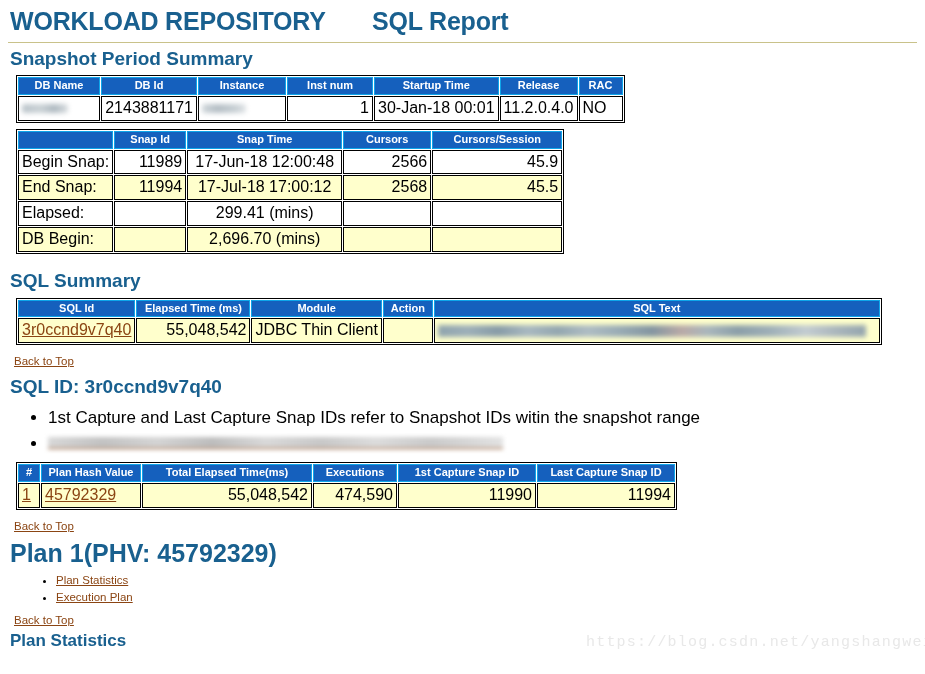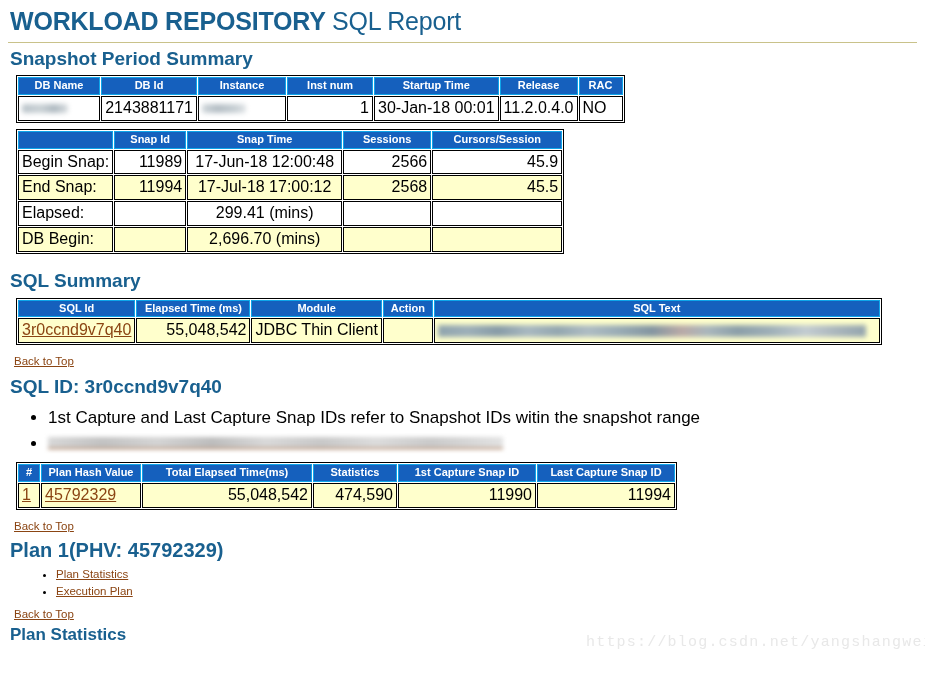--- a/index.html
+++ b/index.html
@@ -27,40 +27,41 @@
   
   h1.report-title {
     font-size: 25px;
     font-weight: bold;
     color: #19608f;
     margin: 2px 0 0 2px;
     letter-spacing: -0.2px;
     line-height: 1.1;
   }
   h1.report-title .light {
-    font-weight: normal;
+    font-weight: bold;
+    margin-left: 40px;
   }
   hr.title-rule {
     border: none;
     border-top: 1px solid #c9c28a;
     margin: 6px 0 5px 0;
     width: 909px;
   }
   h2.section {
     font-size: 19px;
     font-weight: bold;
     color: #19608f;
     margin: 4px 0 0 2px;
     line-height: 1.15;
   }
   h2.section.sub {
     font-size: 17px;
   }
   h2.plan-title {
-    font-size: 20px;
+    font-size: 25px;
     font-weight: bold;
     color: #19608f;
     margin: 6px 0 2px 2px;
   }
 
   
   table.awr {
     border-collapse: separate;
     border-spacing: 1px;
     border: 1px solid #000000;
@@ -247,21 +248,21 @@
       </tr>
     </tbody>
   </table>
 
   <table class="awr" id="tbl-snap">
     <thead>
       <tr>
         <th class="blank-head"></th>
         <th>Snap Id</th>
         <th>Snap Time</th>
-        <th>Sessions</th>
+        <th>Cursors</th>
         <th>Cursors/Session</th>
       </tr>
     </thead>
     <tbody>
       <tr>
         <td class="lft">Begin Snap:</td>
         <td class="num">11989</td>
         <td class="ctr">17-Jun-18 12:00:48</td>
         <td class="num">2566</td>
         <td class="num">45.9</td>
@@ -327,21 +328,21 @@
       <span class="blur-note"></span>
     </li>
   </ul>
 
   <table class="awr" id="tbl-plan">
     <thead>
       <tr>
         <th>#</th>
         <th>Plan Hash Value</th>
         <th>Total Elapsed Time(ms)</th>
-        <th>Statistics</th>
+        <th>Executions</th>
         <th>1st Capture Snap ID</th>
         <th>Last Capture Snap ID</th>
       </tr>
     </thead>
     <tbody>
       <tr class="alt">
         <td class="lft">
           <a class="cell-link">1</a>
         </td>
         <td class="lft">

